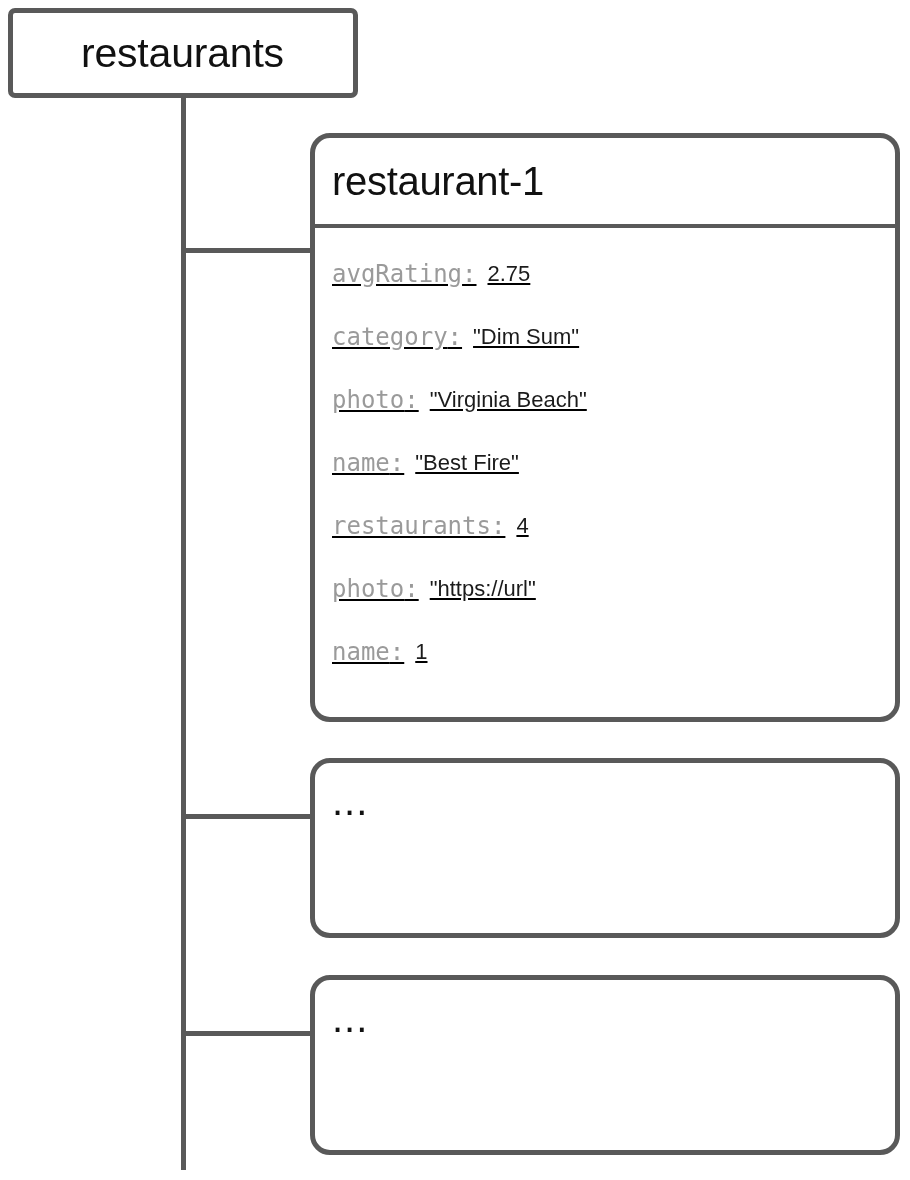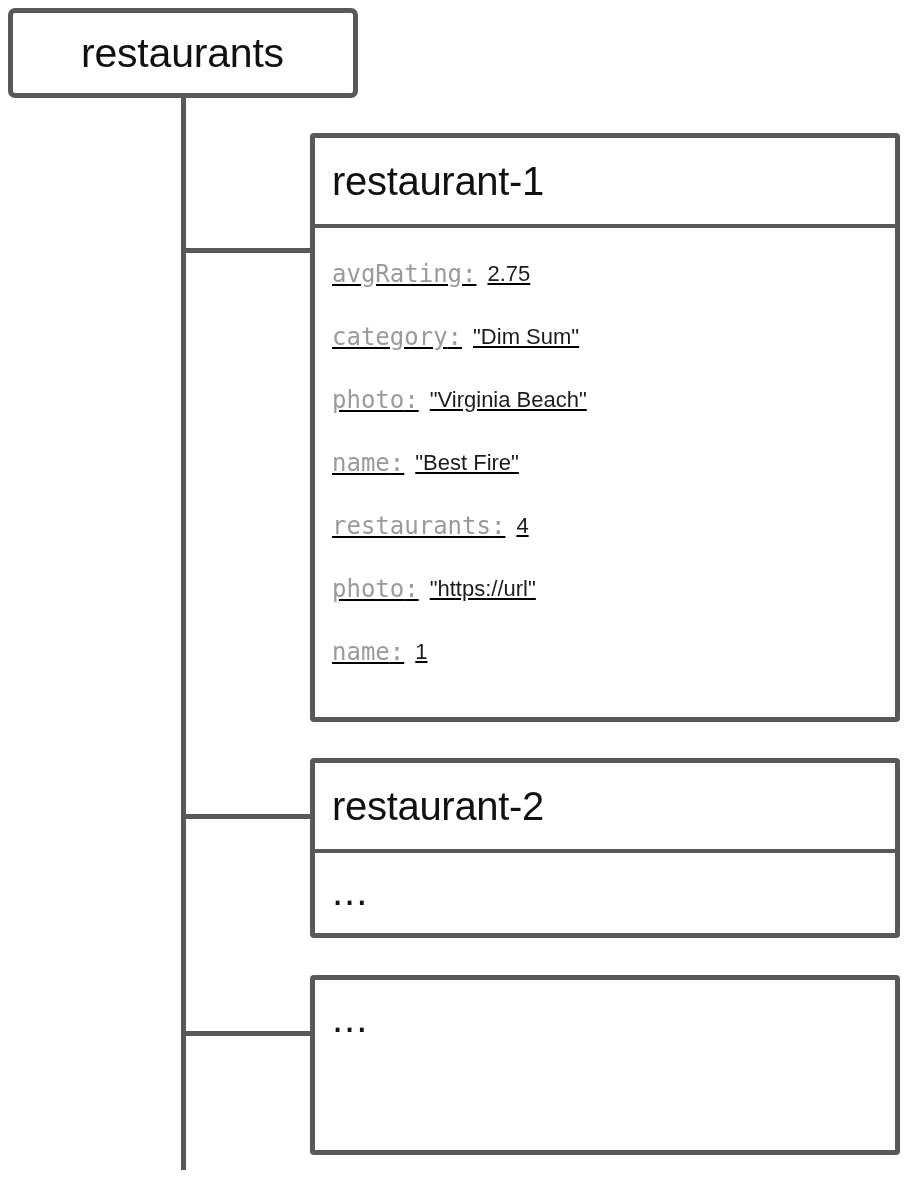--- a/index.html
+++ b/index.html
@@ -66,21 +66,21 @@
     letter-spacing: -0.2px;
   }
 
   
   .doc-card {
     position: absolute;
     left: 310px;
     width: 590px;
     box-sizing: border-box;
     border: 5px solid #595959;
-    border-radius: 4px;
+    border-radius: 20px;
     background: #ffffff;
     overflow: hidden;
   }
   .doc-header {
     height: 90px;
     box-sizing: border-box;
     border-bottom: 4px solid #595959;
     display: flex;
     align-items: center;
     padding-left: 17px;
@@ -209,23 +209,20 @@
       <div class="field-row">
         <span class="field-key">name</span>
         <span class="field-colon">:</span>
         <span class="field-value">1</span>
       </div>
 
     </div>
   </div>
 
   <div class="doc-card" style="top:758px; height:180px;">
-    <div class="doc-header">
-      <span class="doc-title">restaurant-2</span>
-    </div>
     <div class="doc-body doc-ellipsis">
       <span class="ellipsis-text">...</span>
     </div>
   </div>
 
   <div class="doc-card" style="top:975px; height:180px;">
     <div class="doc-body doc-ellipsis">
       <span class="ellipsis-text">...</span>
     </div>
   </div>

